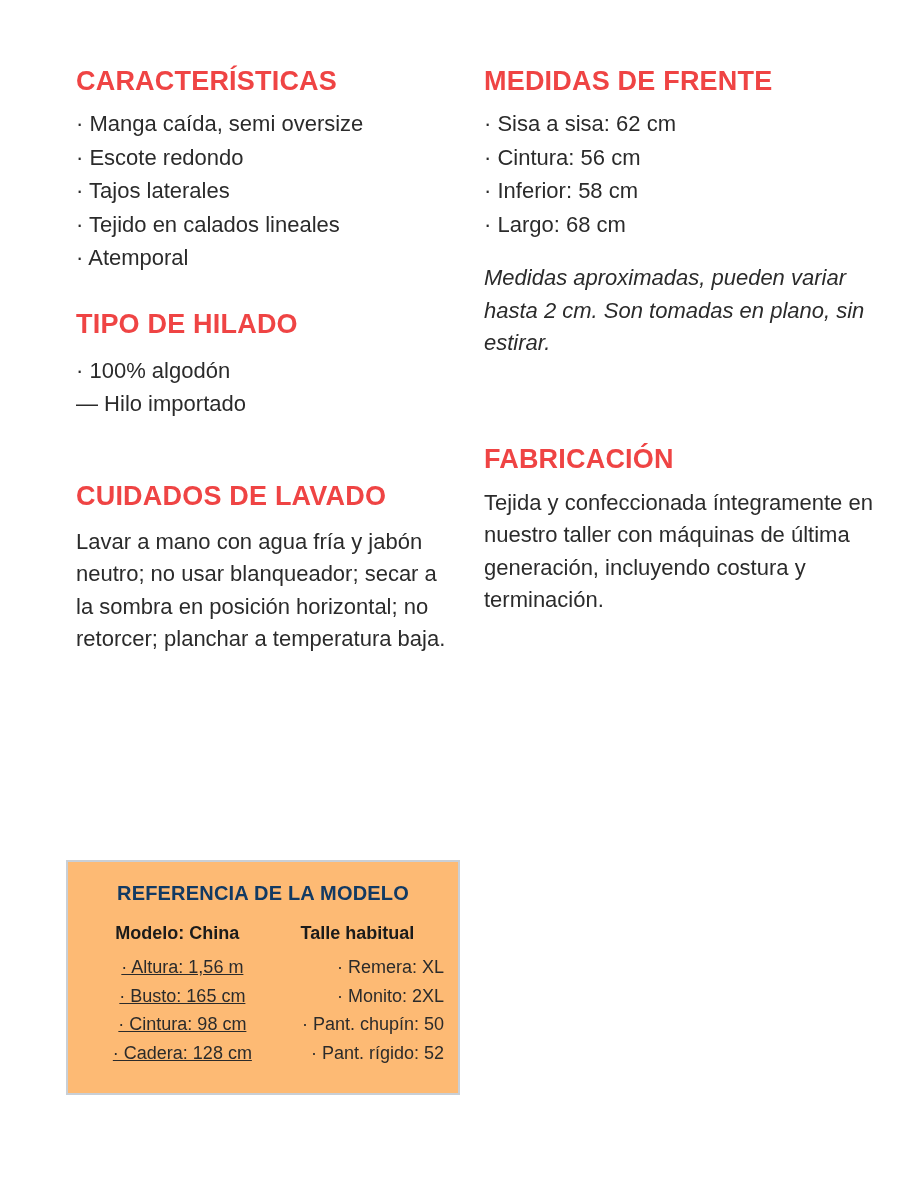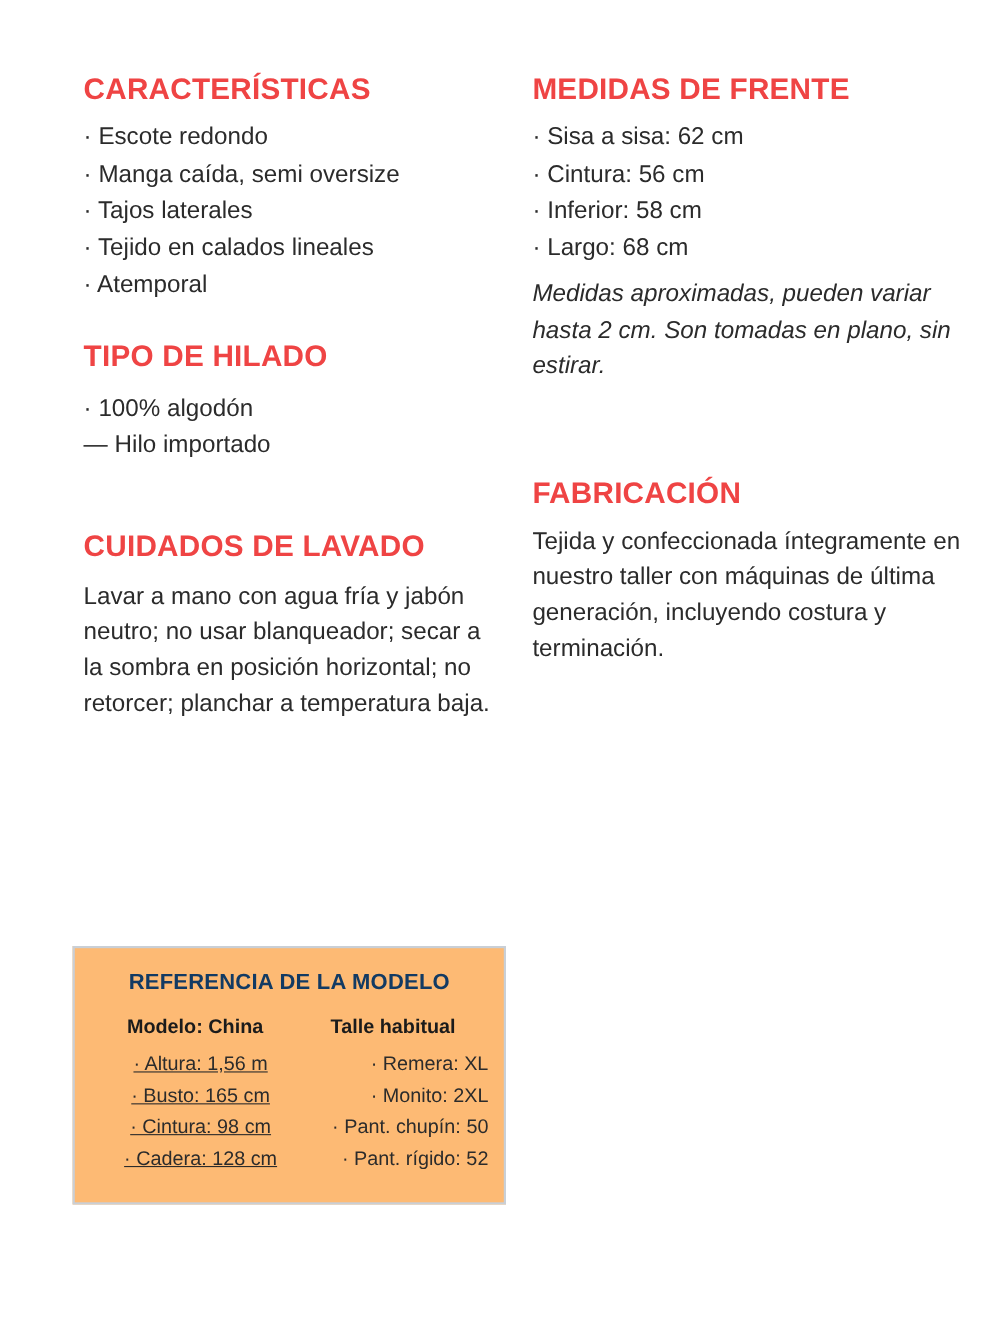--- a/index.html
+++ b/index.html
@@ -68,21 +68,21 @@
   p.para.italic {
     font-style: italic;
   }
   
   #block-caracteristicas { margin-bottom: 34px; }
   #block-hilado { margin-bottom: 34px; }
   #block-hilado .bullets { margin-top: 14px; }
   #block-cuidados { margin-top: 60px; }
   #block-cuidados h2 { margin-bottom: 14px; }
   #block-medidas { margin-bottom: 0; }
-  #block-medidas-nota { margin-top: 10px; margin-bottom: 0; }
+  #block-medidas-nota { margin-top: 21px; margin-bottom: 0; }
   #block-fabricacion { margin-top: 84px; }
   #block-fabricacion h2 { margin-bottom: 12px; }
 
   
   .ref-box {
     position: absolute;
     left: 66px;
     top: 860px;
     width: 394px;
     height: 235px;
@@ -132,22 +132,22 @@
 </head>
 <body>
 
 <div class="page">
 
   <div class="col col-left">
 
     <div class="block" id="block-caracteristicas">
       <h2 class="section-title">CARACTERÍSTICAS</h2>
       <ul class="bullets">
+        <li>· Manga caída, semi oversize</li>
         <li>· Escote redondo</li>
-        <li>· Manga caída, semi oversize</li>
         <li>· Tajos laterales</li>
         <li>· Tejido en calados lineales</li>
         <li>· Atemporal</li>
       </ul>
     </div>
 
     <div class="block" id="block-hilado">
       <h2 class="section-title">TIPO DE HILADO</h2>
       <ul class="bullets">
         <li>· 100% algodón</li>

